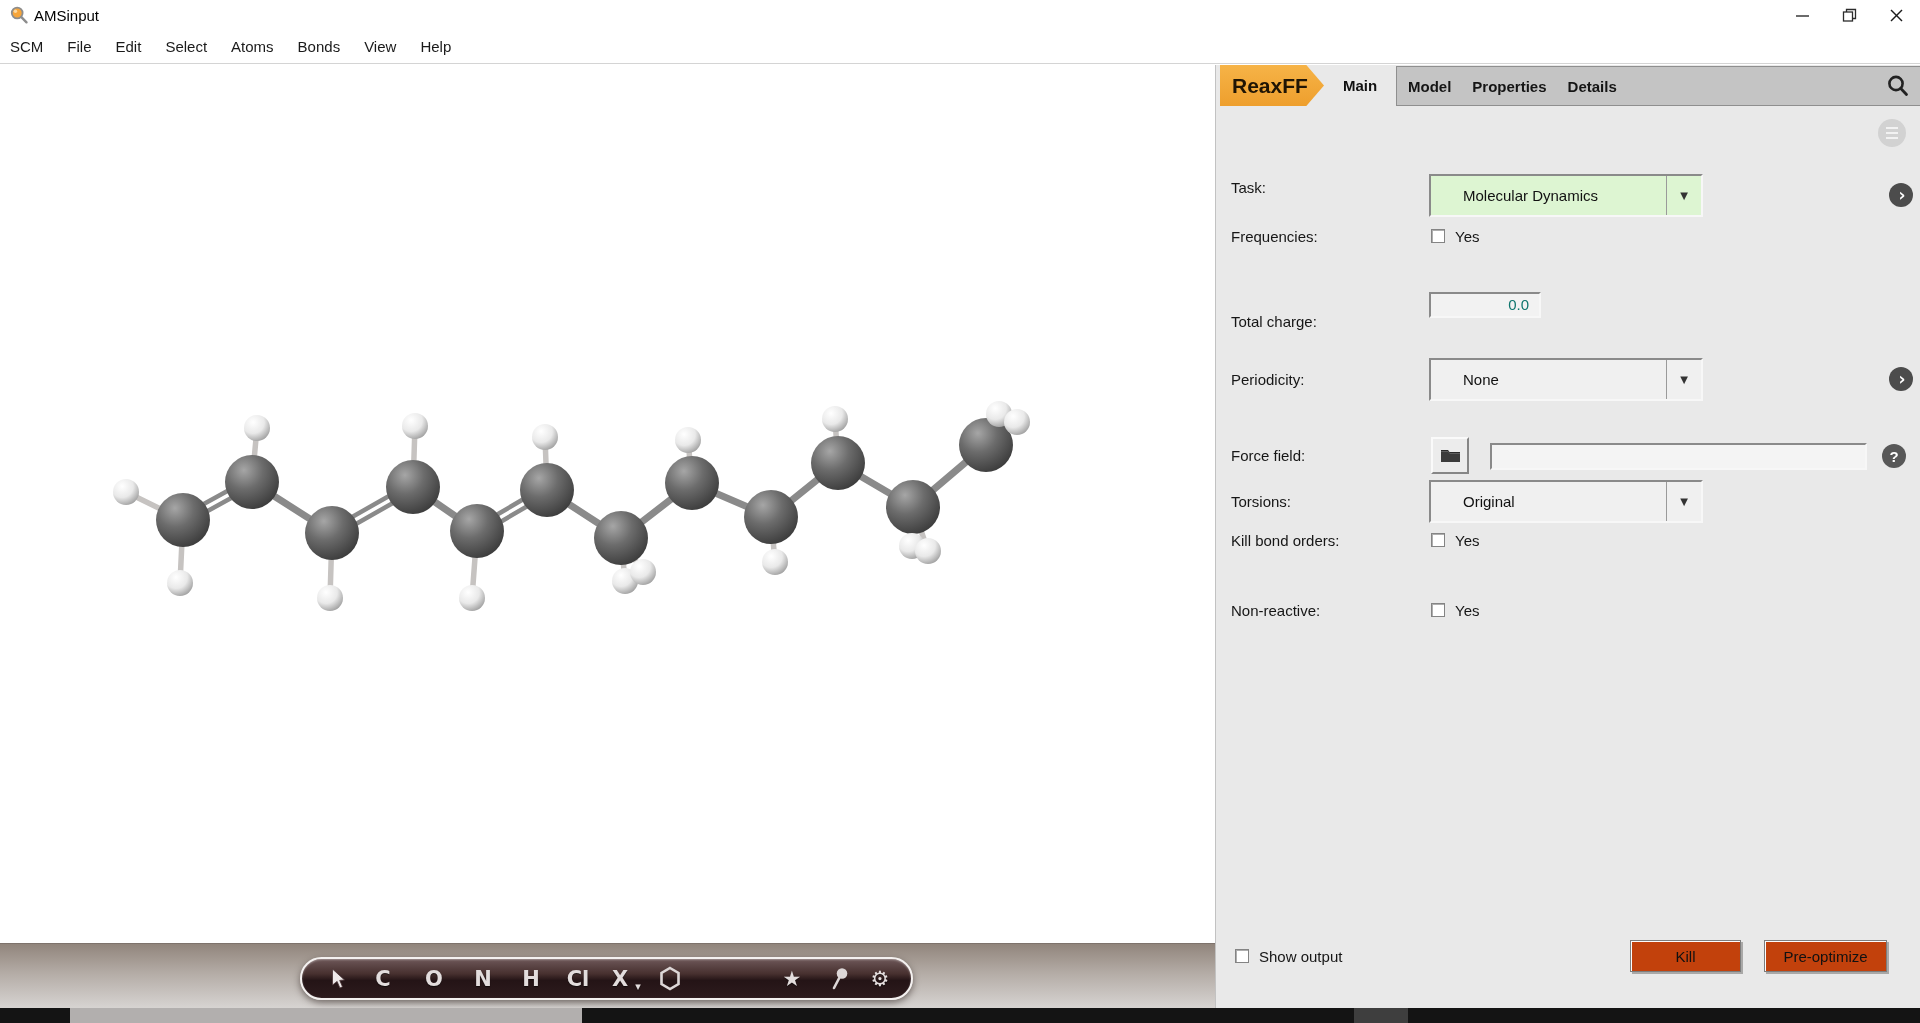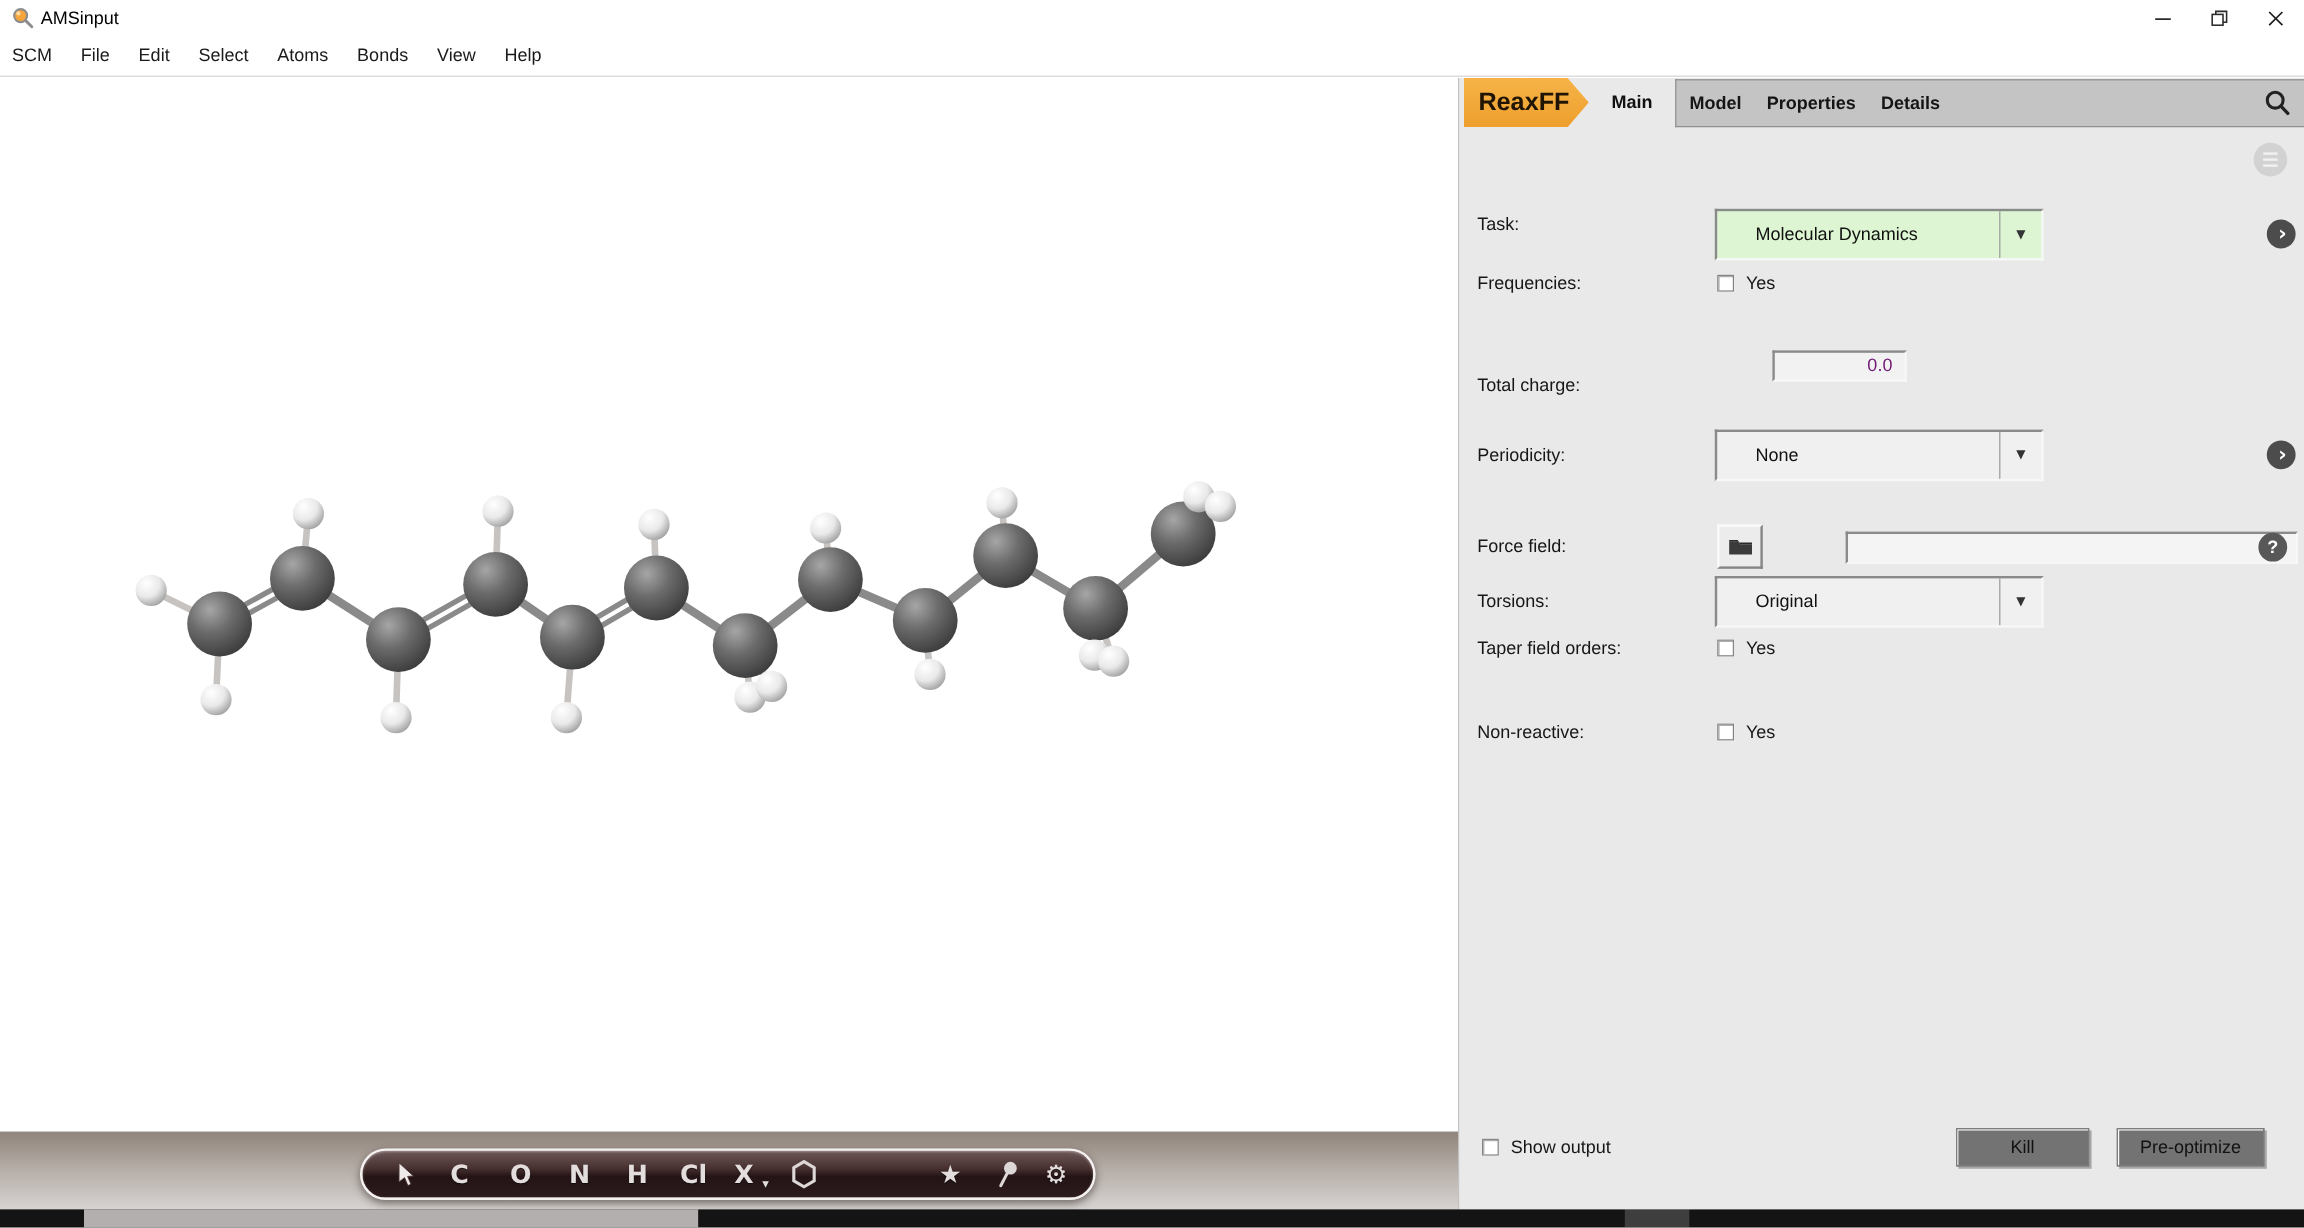--- a/index.html
+++ b/index.html
@@ -63,25 +63,25 @@
     display:flex;align-items:center;justify-content:center;}
   .dd-caret{font-size:10px;color:#333;font-family:"DejaVu Sans",sans-serif;}
   .checkbox{position:absolute;width:14px;height:14px;background:#fff;border:1px solid #848484;
     box-shadow:inset 1px 1px 0 #aeaeae;box-sizing:border-box;}
   .cb-label{position:absolute;font-size:15px;color:#161616;}
   .circle-btn{position:absolute;width:24px;height:24px;border-radius:50%;background:#4c4c4c;color:#fff;
     display:flex;align-items:center;justify-content:center;font-weight:bold;}
   .chev{font-size:17px;line-height:1;padding-left:2px;font-family:"DejaVu Sans",sans-serif;}
   .qmark{font-size:15px;}
   .textfield{position:absolute;box-sizing:border-box;background:#f2f2f2;border:2px solid;
-    border-color:#8a8a8a #f7f7f7 #f7f7f7 #8a8a8a;font-size:15px;color:#701a75;margin-left:48px;}
+    border-color:#8a8a8a #f7f7f7 #f7f7f7 #8a8a8a;font-size:15px;color:#0f766e;}
   .folder-btn{position:absolute;left:215px;top:372px;width:38px;height:37px;background:#ececec;
     border:2px solid;border-color:#fafafa #868686 #868686 #fafafa;box-sizing:border-box;
     display:flex;align-items:center;justify-content:center;}
-  .push-btn{position:absolute;height:32px;background:#737373;border:1px solid #7d7d7d;
+  .push-btn{position:absolute;height:32px;background:#c2410c;border:1px solid #7d7d7d;
     box-shadow:inset 1px 1px 0 #fdfdfd,2px 2px 0 rgba(90,88,86,.45);
     display:flex;align-items:center;justify-content:center;font-size:15px;color:#111;box-sizing:border-box;}
 </style>
 </head>
 <body>
 
 <div id="app">
 
   <div class="titlebar">
     <svg class="title-icon" viewBox="0 0 20 20">
@@ -293,21 +293,21 @@
       </div>
 
     <div class="plabel" style="top:428px;">Torsions:</div>
     <div class="dropdown sunken" style="top:415px;">
       <span class="dd-text">Original</span>
       <span class="dd-arrowbox">
           <span class="dd-caret">▼</span>
         </span>
     </div>
 
-    <div class="plabel" style="top:467px;">Taper field orders:</div>
+    <div class="plabel" style="top:467px;">Kill bond orders:</div>
     <div class="checkbox" style="left:215px;top:468px;"></div>
     <div class="cb-label" style="left:239px;top:467px;">Yes</div>
 
     <div class="plabel" style="top:537px;">Non-reactive:</div>
     <div class="checkbox" style="left:215px;top:538px;"></div>
     <div class="cb-label" style="left:239px;top:537px;">Yes</div>
 
     <div class="checkbox" style="left:19px;top:884px;"></div>
     <div class="cb-label" style="left:43px;top:883px;">Show output</div>
     <div class="push-btn" style="left:414px;top:875px;width:111px;">Kill</div>

